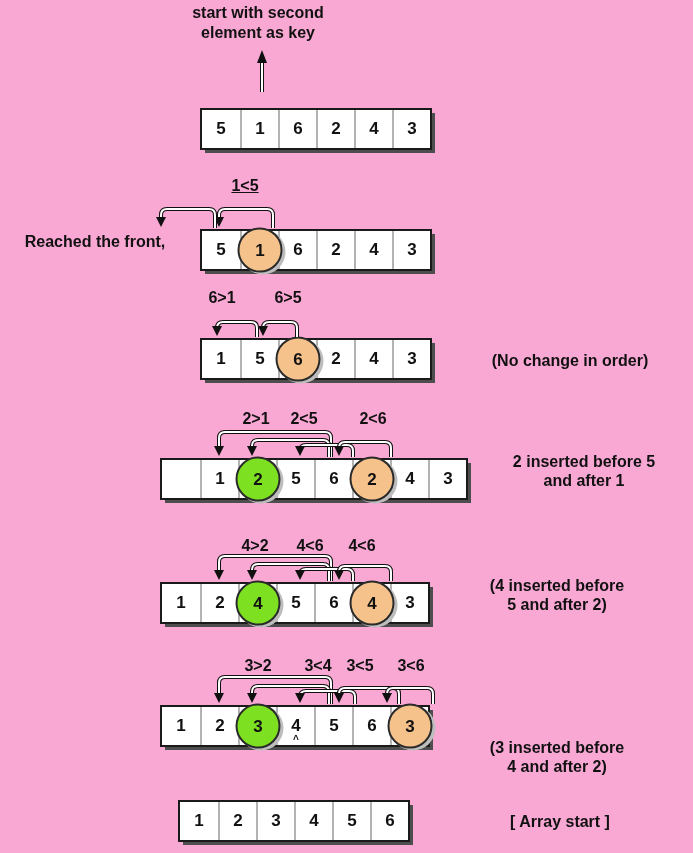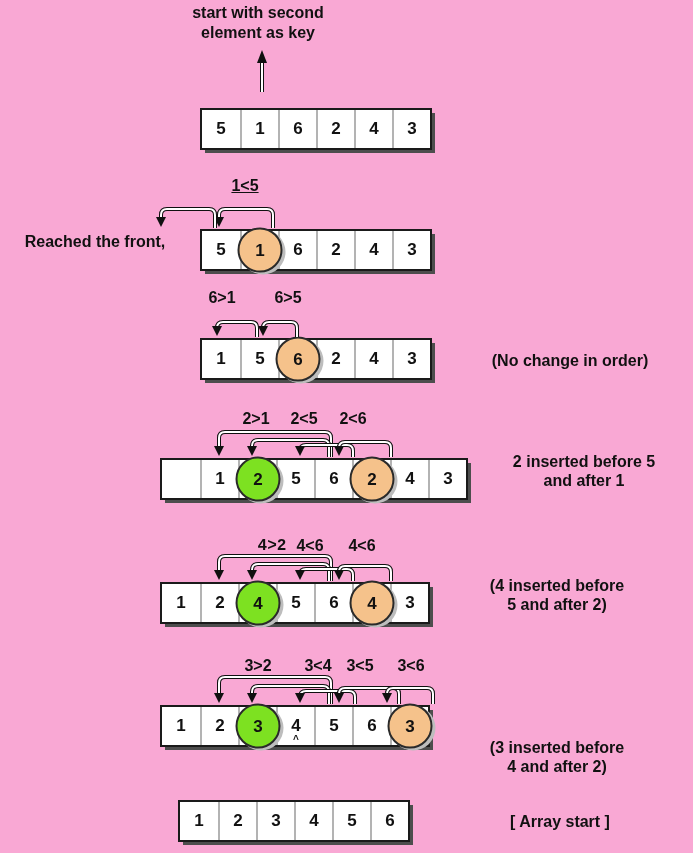--- a/index.html
+++ b/index.html
@@ -182,21 +182,21 @@
         </div>
         <div class="cell">
           <span>4</span>
         </div>
         <div class="cell">
           <span>3</span>
         </div>
       </div>
       <div class="cmp-label" style="left: 256px; top: 410px;">2&gt;1</div>
       <div class="cmp-label" style="left: 304px; top: 410px; text-align: right;">2&lt;5</div>
-      <div class="cmp-label" style="left: 353px; top: 410px;">2&lt;6</div>
+      <div class="cmp-label" style="left: 373px; top: 410px;">2&lt;6</div>
       <div class="note side-note" style="left: 584px; top: 452px;">
         <div>2 inserted before 5</div>
         <div>and after 1</div>
       </div>
       <div class="array" style="left: 160px; top: 582px;">
         <div class="cell">
           <span>1</span>
         </div>
         <div class="cell">
           <span>2</span>
@@ -210,21 +210,21 @@
         <div class="cell">
           <span>6</span>
         </div>
         <div class="cell">
           <div class="circle" style="background: rgb(245, 194, 139);">4</div>
         </div>
         <div class="cell">
           <span>3</span>
         </div>
       </div>
-      <div class="cmp-label" style="left: 272px; top: 537px; font-family: Liberation Mono, monospace;">4&gt;2</div>
+      <div class="cmp-label" style="left: 255px; top: 537px;">4&gt;2</div>
       <div class="cmp-label" style="left: 310px; top: 537px;">4&lt;6</div>
       <div class="cmp-label" style="left: 362px; top: 537px;">4&lt;6</div>
       <div class="note side-note" style="left: 557px; top: 576px;">
         <div>(4 inserted before</div>
         <div>5 and after 2)</div>
       </div>
       <div class="array" style="left: 160px; top: 705px;">
         <div class="cell">
           <span>1</span>
         </div>

